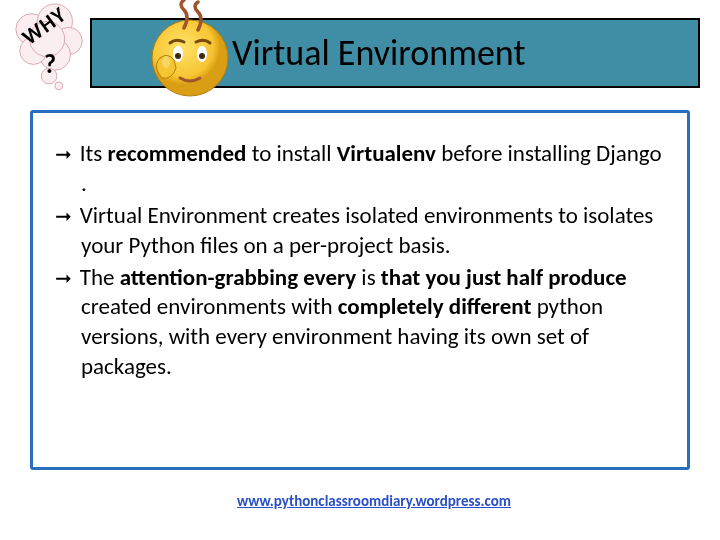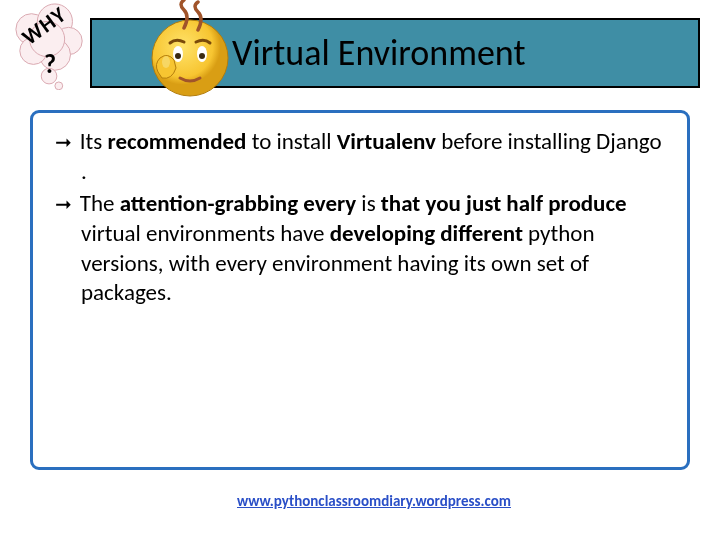--- a/index.html
+++ b/index.html
@@ -66,22 +66,22 @@
     height: 100px;
     z-index: 2;
   }
   .content-box {
     position: absolute;
     top: 110px;
     left: 30px;
     right: 30px;
     bottom: 70px;
     border: 3px solid #2a6fbf;
-    border-radius: 9px;
-    padding: 14px 18px 14px 22px;
+    border-radius: 3px;
+    padding: 26px 18px 14px 22px;
   }
   .bullet {
     font-size: 23px;
     line-height: 1.3;
     color: #000;
     margin-bottom: 2px;
     padding-left: 26px;
     text-indent: -26px;
   }
   .bullet::before {
@@ -149,19 +149,20 @@
     <path d="M44 28 Q50 16 44 10 Q38 4 44 0" stroke="#a0542a" stroke-width="3.5" fill="none" stroke-linecap="round"></path>
     <ellipse cx="30" cy="70" rx="8" ry="5" fill="#f7a a" opacity="0"></ellipse>
     <path d="M18 72 Q14 64 20 58 Q28 52 34 60 L36 68 Q32 80 22 78 Z" fill="#f7c531" stroke="#b37d0c" stroke-width="1"></path>
     <ellipse cx="26" cy="62" rx="4" ry="6" fill="#f7d764"></ellipse>
   </svg>
 </div>
 
 <div class="content-box">
   <div id="bullets-container">
       <div class="bullet"><span>Its </span><span class="b">recommended</span><span> to install </span><span class="b">Virtualenv</span><span> before installing Django .</span></div>
-      <div class="bullet"><span>The </span><span class="b">attention-grabbing every</span><span> is </span><span class="b">that                           you just half produce</span><span> virtual environments have </span><span class="b">developing different</span><span> python versions, with every environment having its own set of packages.</span></div>
+      <div class="bullet"><span>Virtual Environment creates isolated environments to isolates your Python files on a per-project basis.</span></div>
+      <div class="bullet"><span>The </span><span class="b">attention-grabbing every</span><span> is </span><span class="b">that                           you just half produce</span><span> created environments with </span><span class="b">completely different</span><span> python versions, with every environment having its own set of packages.</span></div>
     </div>
 </div>
 
 <div class="footer-link">
   <a href="#">www.pythonclassroomdiary.wordpress.com</a>
 </div>
 
 </body></html>

